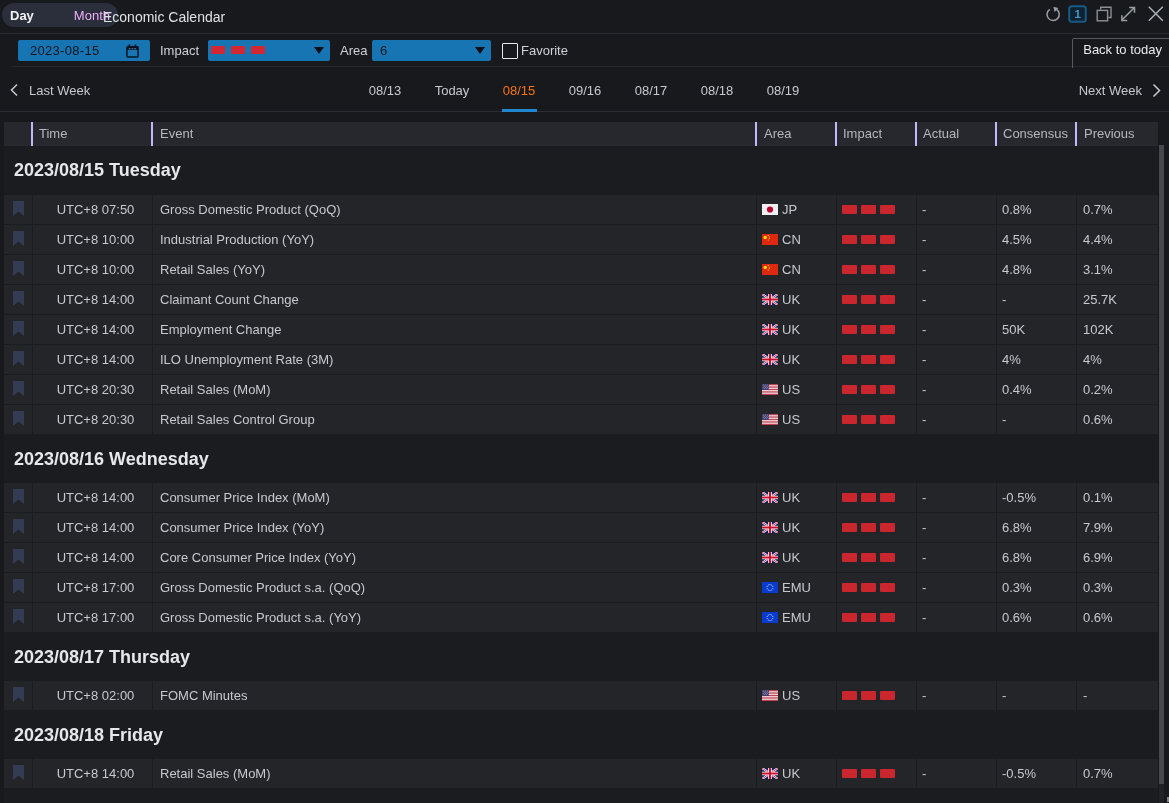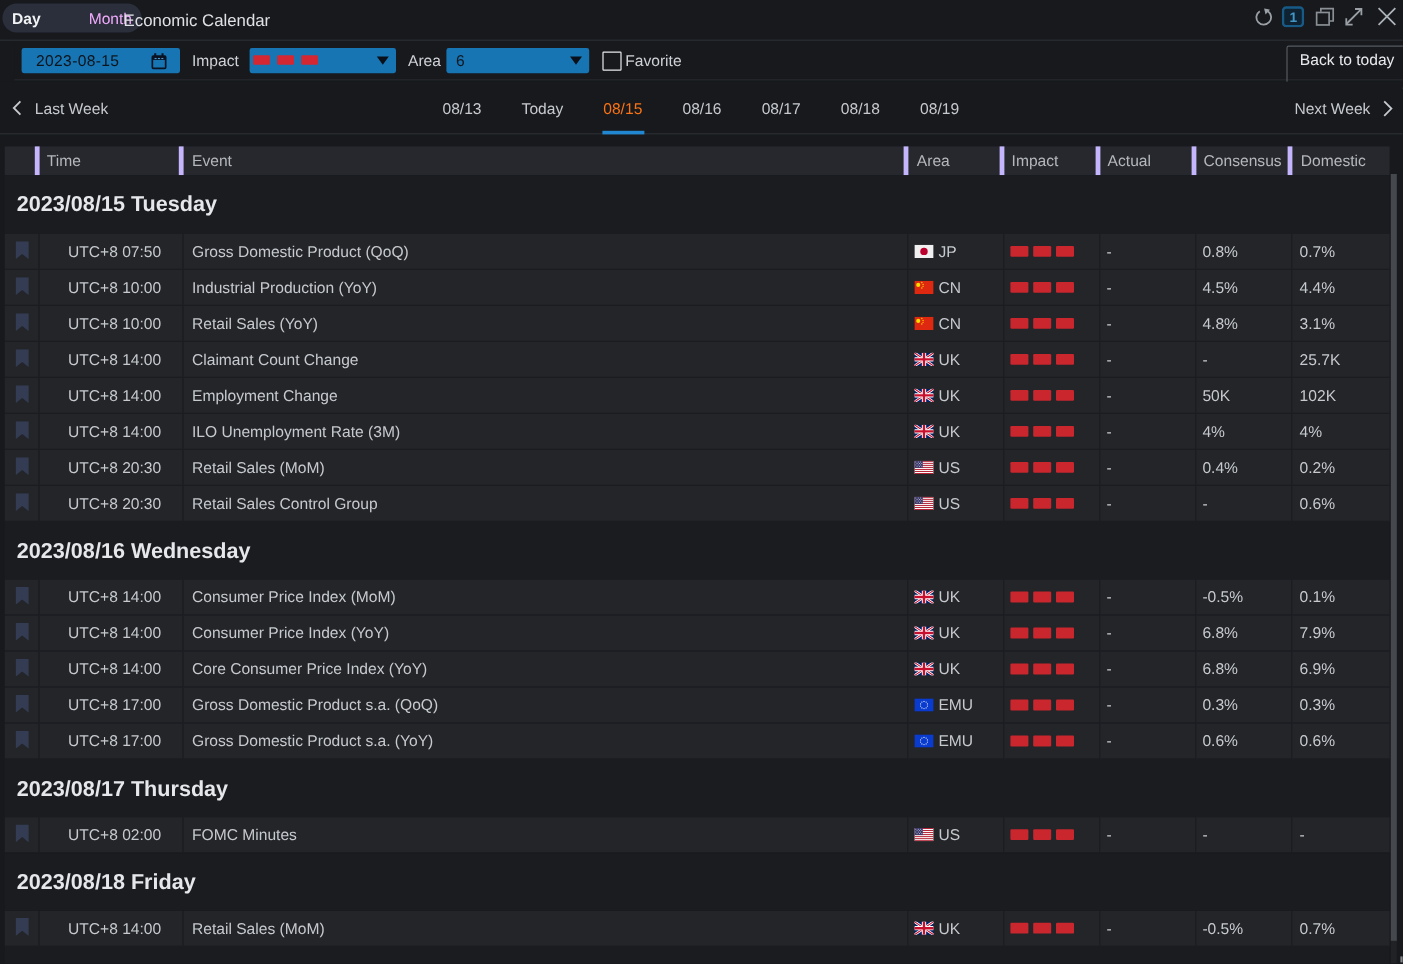--- a/index.html
+++ b/index.html
@@ -39,21 +39,21 @@
            border-bottom:1px solid #2b2e34; }
 .weeknav .item { position:absolute; top:1px; height:43px; line-height:43px; font-size:13px; color:#c6c9ce;
                  transform:translateX(-50%); }
 .weeknav .active { color:#f97316; }
 .underline { position:absolute; left:502px; top:41px; width:35px; height:3px; background:#2187d0; }
 .lastweek { position:absolute; left:29px; top:1px; height:43px; line-height:43px; font-size:13px; color:#c6c9ce; }
 .nextweek { position:absolute; right:27px; top:1px; height:43px; line-height:43px; font-size:13px; color:#c6c9ce; }
 .chev { position:absolute; top:15px; }
 .thead { position:absolute; left:4px; top:122px; width:1154px; height:24px; background:#26282d;
          font-size:13px; color:#b4b7bc; }
-.thead .hc { position:absolute; top:0; height:24px; line-height:24px; border-right:4px solid #c4b5fd; }
+.thead .hc { position:absolute; top:0; height:24px; line-height:24px; border-right:2px solid #c4b5fd; }
 .tbody { position:absolute; left:4px; top:146px; width:1154px; }
 .grow { height:48px; background:#1a1c20; display:flex; align-items:center; }
 .grow span { margin-left:10px; color:#e6e7ea; font-size:18px; font-weight:bold; }
 .row { position:relative; height:30px; background:#232529; border-bottom:1px solid #1a1c20; }
 .row .c { position:absolute; top:0; height:29px; line-height:29px; border-right:1px solid #1a1c20;
           font-size:13px; color:#c6c9ce; }
 .cmark { left:0; width:29px; text-align:center; } .cmark svg { vertical-align:middle; margin-top:-4px; }
 .ctime { left:29px; width:120px; padding-left:6px; color:#c6c9ce;text-align:center; }
 .cevent { left:149px; width:604px; padding-left:7px; color:#d2d4d8; }
 .carea { left:753px; width:80px; padding-left:5px; }
@@ -124,39 +124,39 @@
   <div class="backbtn">Back to today</div>
 </div>
 <div class="weeknav">
   <svg class="chev" style="left:9px" width="10" height="14" viewBox="0 0 10 14">
   <path d="M8 1.5 L2.5 7 L8 12.5" fill="none" stroke="#c6c9ce" stroke-width="1.5"></path>
     </svg>
   <span class="lastweek">Last Week</span>
   <span class="item" style="left:385px">08/13</span>
 <span class="item" style="left:452px">Today</span>
 <span class="item active" style="left:519px">08/15</span>
-<span class="item" style="left:585px">08/16</span>
+<span class="item" style="left:585px">09/16</span>
 <span class="item" style="left:651px">08/17</span>
 <span class="item" style="left:717px">08/18</span>
 <span class="item" style="left:783px">08/19</span>
   <div class="underline"></div>
   <span class="nextweek">Next Week</span>
   <svg class="chev" style="right:7px" width="11" height="15" viewBox="0 0 11 15">
   <path d="M2.5 1.5 L8.5 7.5 L2.5 13.5" fill="none" stroke="#c6c9ce" stroke-width="1.5"></path>
     </svg>
 </div>
 <div class="thead">
 <div class="hc" style="left:0px;width:29px;padding-left:0px;"></div>
 <div class="hc" style="left:29px;width:120px;padding-left:6px;">Time</div>
 <div class="hc" style="left:149px;width:604px;padding-left:7px;">Event</div>
 <div class="hc" style="left:753px;width:80px;padding-left:7px;">Area</div>
 <div class="hc" style="left:833px;width:80px;padding-left:6px;">Impact</div>
 <div class="hc" style="left:913px;width:80px;padding-left:6px;">Actual</div>
 <div class="hc" style="left:993px;width:80px;padding-left:6px;">Consensus</div>
-<div class="hc" style="left:1073px;width:81px;padding-left:7px;border-right:none;">Domestic</div>
+<div class="hc" style="left:1073px;width:81px;padding-left:7px;border-right:none;">Previous</div>
 </div>
 <div class="tbody">
 <div class="grow" style="height:49px">
       <span>2023/08/15 Tuesday</span>
     </div>
 <div class="row">
       <div class="c cmark"><svg width="11" height="15" viewBox="0 0 11 15">
           <path d="M0,0 H11 V15 L5.5,10.6 L0,15 Z" fill="#333c52"></path>
         </svg></div>
       <div class="c ctime">UTC+8 07:50</div>

